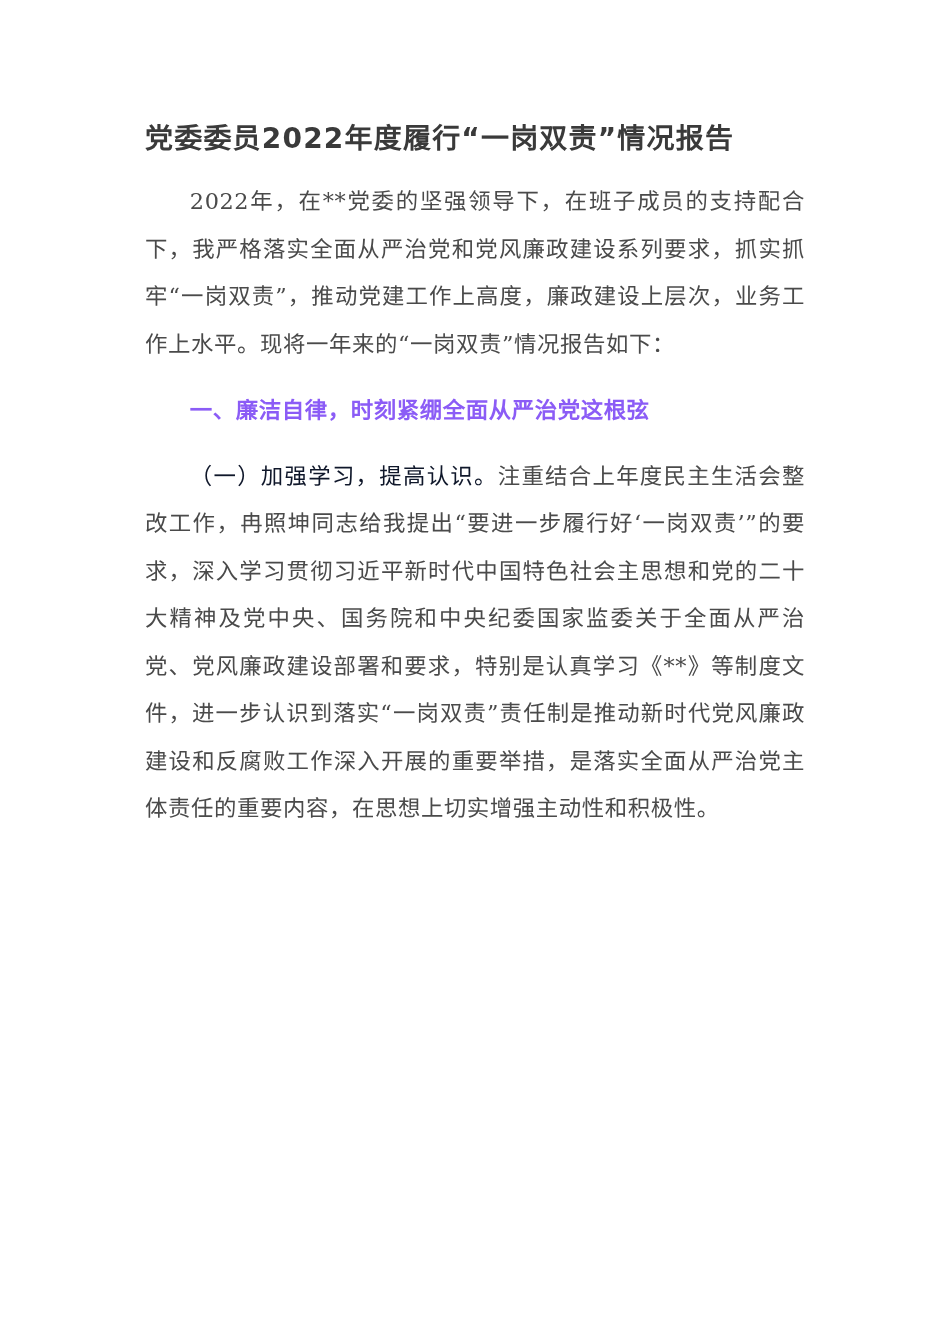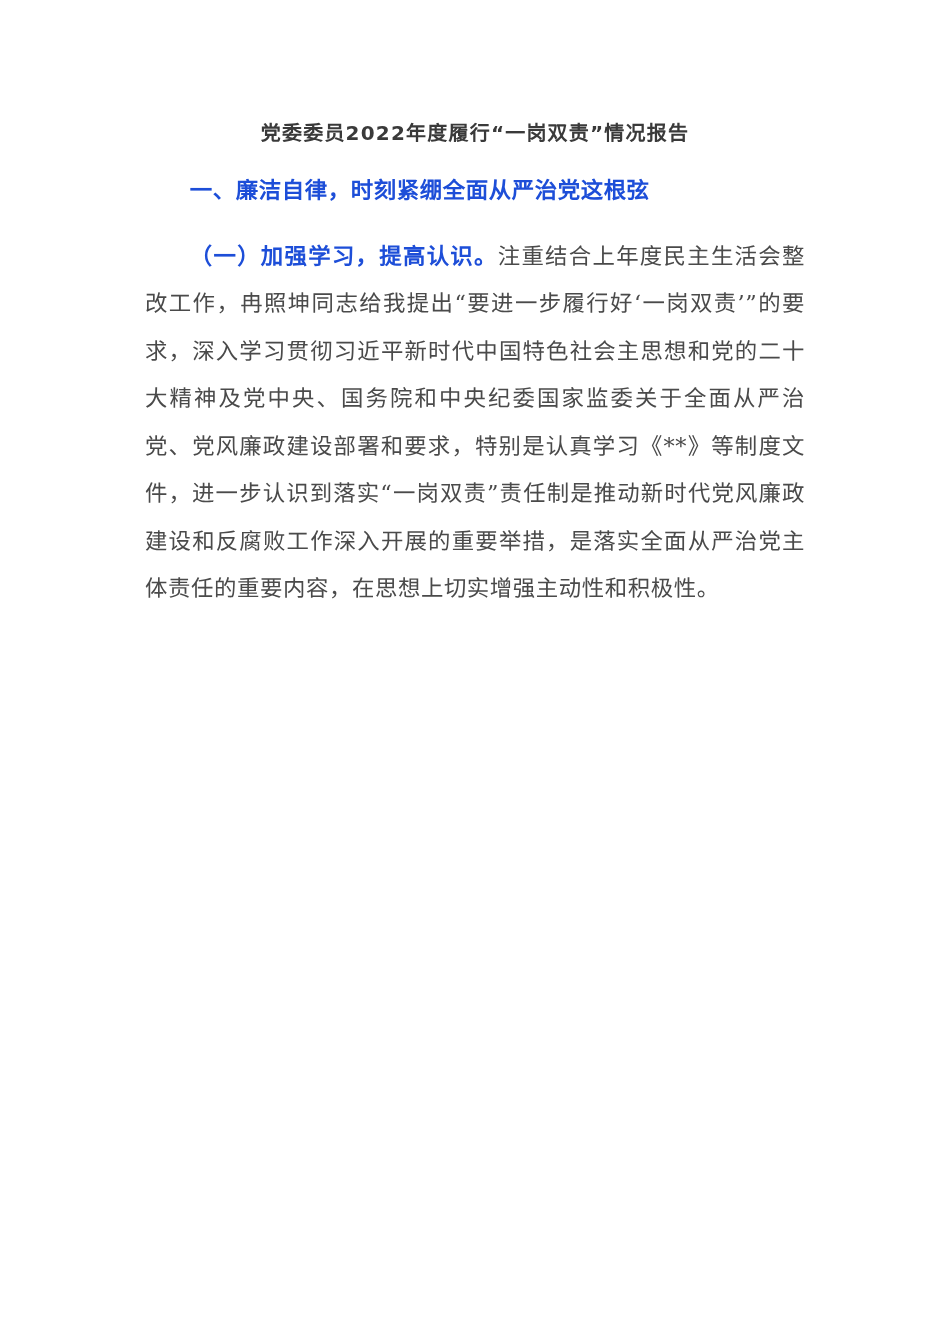--- a/index.html
+++ b/index.html
@@ -22,24 +22,24 @@
 
   .doc-body {
     position: absolute;
     left: 145px;
     top: 118px;
     width: 660px;
   }
 
   .doc-title {
     font-family: "DejaVu Sans", "Liberation Sans", sans-serif;
-    font-size: 20px;
+    font-size: 28px;
     font-weight: bold;
     color: #3a3a3a;
-    text-align: center;
+    text-align: left;
     letter-spacing: 1.2px;
     line-height: 1.5;
     margin: 0 0 18px 0;
     white-space: nowrap;
   }
 
   p.para {
     margin: 0 0 4px 0;
     font-size: 22.4px;
     line-height: 47.5px;
@@ -52,44 +52,45 @@
     word-break: break-all;
   }
 
   p.heading {
     margin: 19px 0 17px 0;
     font-size: 22.4px;
     line-height: 47.5px;
     text-indent: 2em;
     font-weight: bold;
     font-family: "DejaVu Sans", "Liberation Sans", sans-serif;
-    color: #1d4ed8;
+    color: #8b5cf6;
     letter-spacing: 0.6px;
   }
 
   p.para.spaced {
     margin-top: 18px;
   }
 
   .lead {
-    font-weight: bold;
+    font-weight: normal;
     font-family: "DejaVu Sans", "Liberation Sans", sans-serif;
-    color: #1d4ed8;
+    color: #0f172a;
   }
 
   .run { }
 </style>
 </head>
 <body>
 
 <div class="page">
   <div class="doc-body">
 
     <h1 class="doc-title">党委委员2022年度履行“一岗双责”情况报告</h1>
 
+    <p class="para">2022年，在**党委的坚强领导下，在班子成员的支持配合下，我严格落实全面从严治党和党风廉政建设系列要求，抓实抓牢“一岗双责”，推动党建工作上高度，廉政建设上层次，业务工作上水平。现将一年来的“一岗双责”情况报告如下：</p>
 
     <p class="heading">一、廉洁自律，时刻紧绷全面从严治党这根弦</p>
 
     <p class="para spaced"><span class="lead">（一）加强学习，提高认识。</span><span class="run">注重结合上年度民主生活会整改工作，冉照坤同志给我提出“要进一步履行好‘一岗双责’”的要求，深入学习贯彻习近平新时代中国特色社会主思想和党的二十大精神及党中央、国务院和中央纪委国家监委关于全面从严治党、党风廉政建设部署和要求，特别是认真学习《**》等制度文件，进一步认识到落实“一岗双责”责任制是推动新时代党风廉政建设和反腐败工作深入开展的重要举措，是落实全面从严治党主体责任的重要内容，在思想上切实增强主动性和积极性。</span></p>
 
 
   </div>
 </div>
 
 </body></html>

